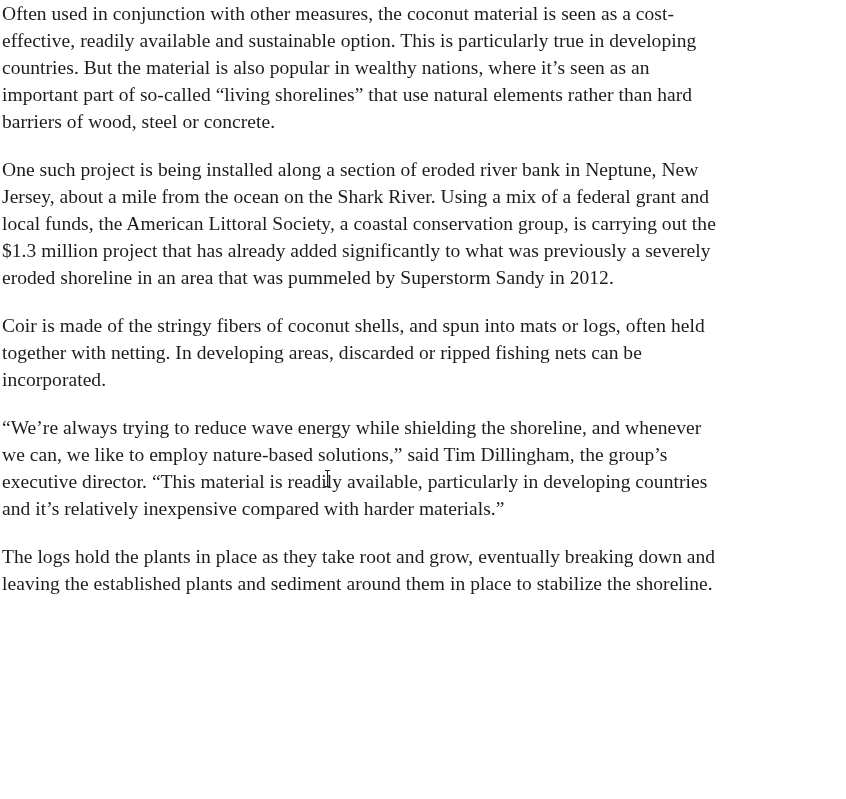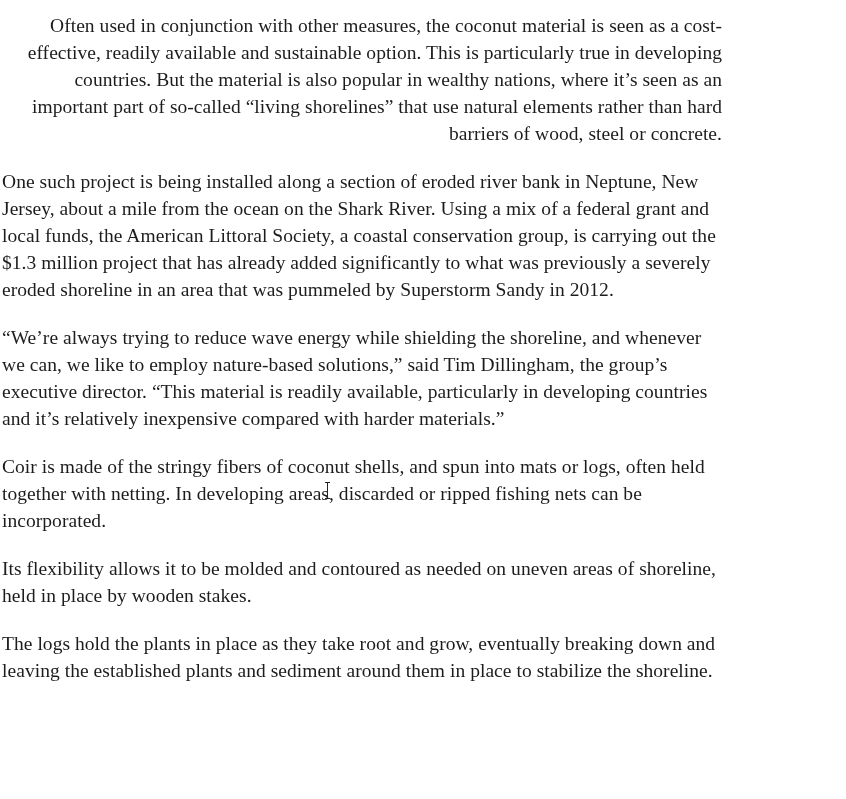--- a/index.html
+++ b/index.html
@@ -21,22 +21,20 @@
   .para {
     font-size: 19.5px;
     line-height: 27px;
     margin: 0 0 21px 0;
     padding: 0 124px 0 2px;
     color: #1c1c1c;
     letter-spacing: 0.05px;
     text-align: left;
   }
   .para:first-child {
-    margin-top: 12px;
-    text-align: right;
   }
   .caret {
     position: absolute;
     width: 1px;
     height: 17px;
     background: #222;
     left: 327px;
     top: 470px;
     pointer-events: none;
   }
@@ -52,20 +50,19 @@
   .caret::after { bottom: 0; }
   .page-wrap { position: relative; }
 </style>
 </head>
 <body>
 
 <div class="page-wrap">
   <div id="article">
     <p class="para">Often used in conjunction with other measures, the coconut material is seen as a cost-effective, readily available and sustainable option. This is particularly true in developing countries. But the material is also popular in wealthy nations, where it’s seen as an important part of so-called “living shorelines” that use natural elements rather than hard barriers of wood, steel or concrete.</p>
     <p class="para">One such project is being installed along a section of eroded river bank in Neptune, New Jersey, about a mile from the ocean on the Shark River. Using a mix of a federal grant and local funds, the American Littoral Society, a coastal conservation group, is carrying out the $1.3 million project that has already added significantly to what was previously a severely eroded shoreline in an area that was pummeled by Superstorm Sandy in 2012.</p>
+    <p class="para">Coir is made of the stringy fibers of coconut shells, and spun into mats or logs, often held together with netting. In developing areas, discarded or ripped fishing nets can be incorporated.</p>
     <p class="para">“We’re always trying to reduce wave energy while shielding the shoreline, and whenever we can, we like to employ nature-based solutions,” said Tim Dillingham, the group’s executive director. “This material is readily available, particularly in developing countries and it’s relatively inexpensive compared with harder materials.”</p>
-    <p class="para">Coir is made of the stringy fibers of coconut shells, and spun into mats or logs, often held together with netting. In developing areas, discarded or ripped fishing nets can be incorporated.</p>
-    <p class="para">Its flexibility allows it to be molded and contoured as needed on uneven areas of shoreline, held in place by wooden stakes.</p>
     <p class="para">The logs hold the plants in place as they take root and grow, eventually breaking down and leaving the established plants and sediment around them in place to stabilize the shoreline.</p>
 
   </div>
   <div class="caret"></div>
 </div>
 
 </body></html>

